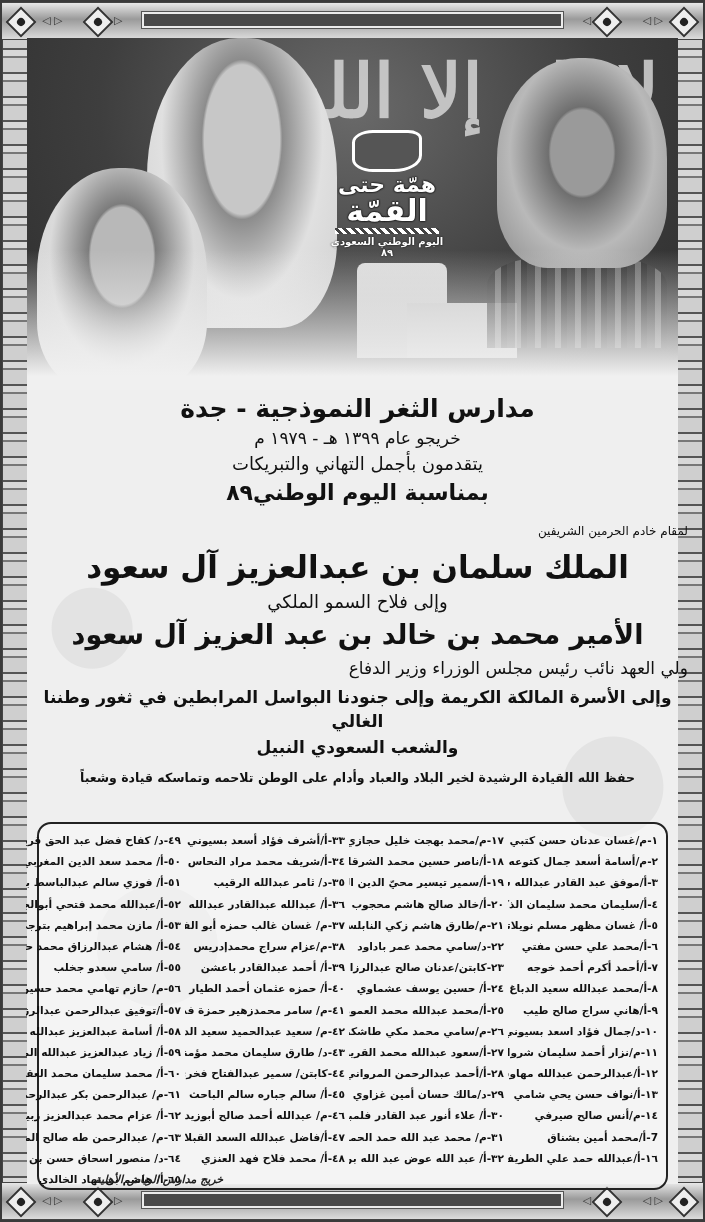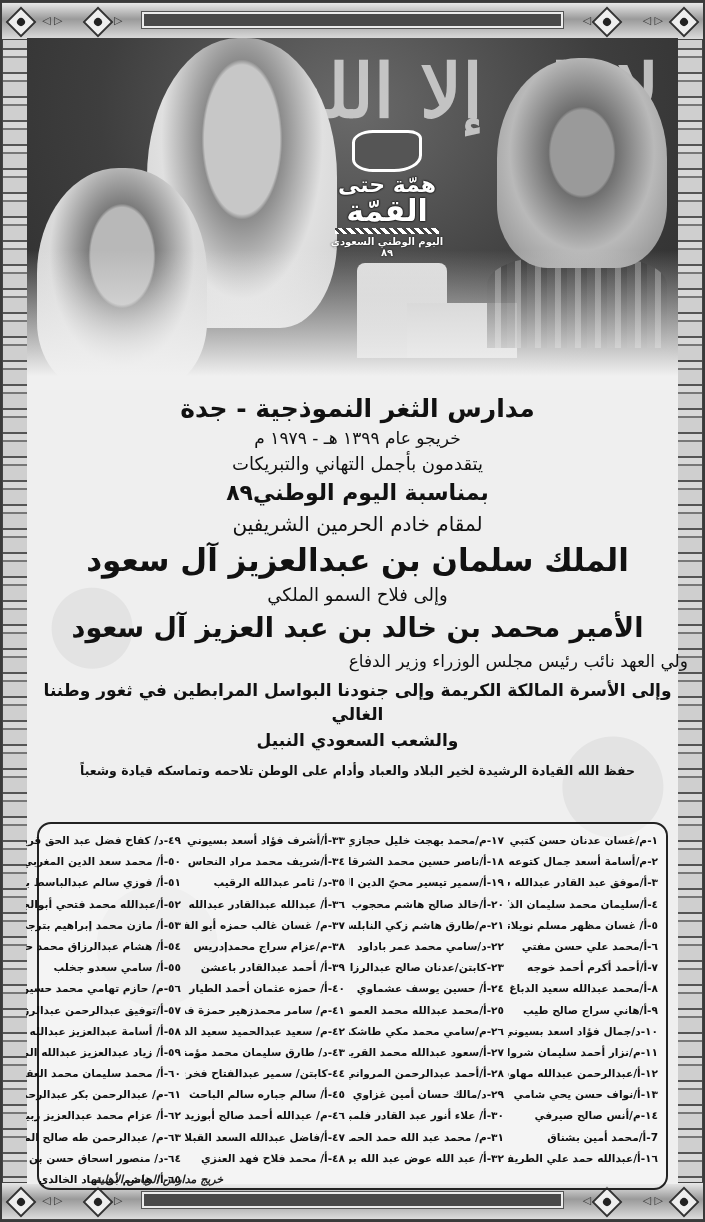--- a/index.html
+++ b/index.html
@@ -107,21 +107,21 @@
       #efefef;
   }
   .text-block {
     position: absolute; left: 27px; right: 17px; top: 392px;
     text-align: center; direction: rtl; color: #111;
   }
   .t-school { font-size: 25px; font-weight: bold; line-height: 34px; }
   .t-class  { font-size: 17px; line-height: 24px; }
   .t-offer  { font-size: 18px; line-height: 28px; }
   .t-occasion { font-size: 22px; font-weight: bold; line-height: 30px; }
-  .t-to-king { font-size: 20px; line-height: 28px; margin-top: 2px; }
+  .t-to-king { font-size: 12px; line-height: 28px; margin-top: 9px; text-align: right; }
   .t-king { font-size: 31px; font-weight: bold; line-height: 44px; }
   .t-to-prince { font-size: 18px; line-height: 26px; }
   .t-prince { font-size: 27px; font-weight: bold; line-height: 40px; }
   .t-prince-title { font-size: 17px; line-height: 26px; text-align: right; }
   .t-family { font-size: 17px; font-weight: bold; line-height: 24px; margin-top: 4px; }
   .t-people { font-size: 17px; font-weight: bold; line-height: 28px; }
   .t-prayer { font-size: 12.5px; font-weight: bold; line-height: 22px; margin-top: 6px; }
 
   
   .names-box {

